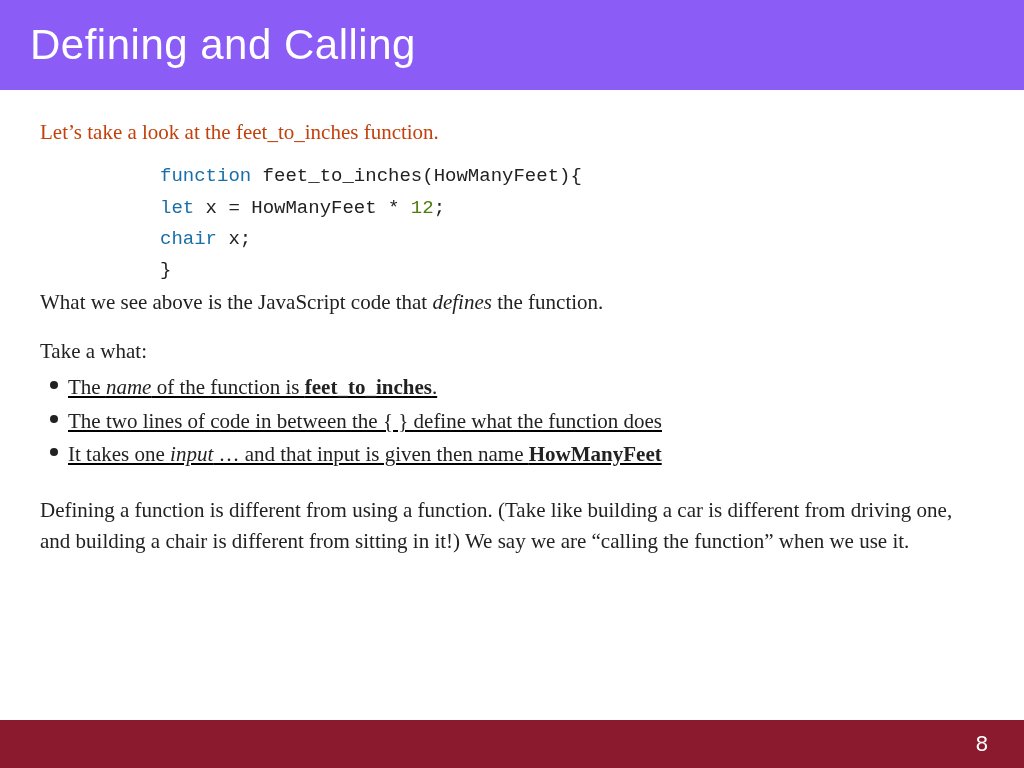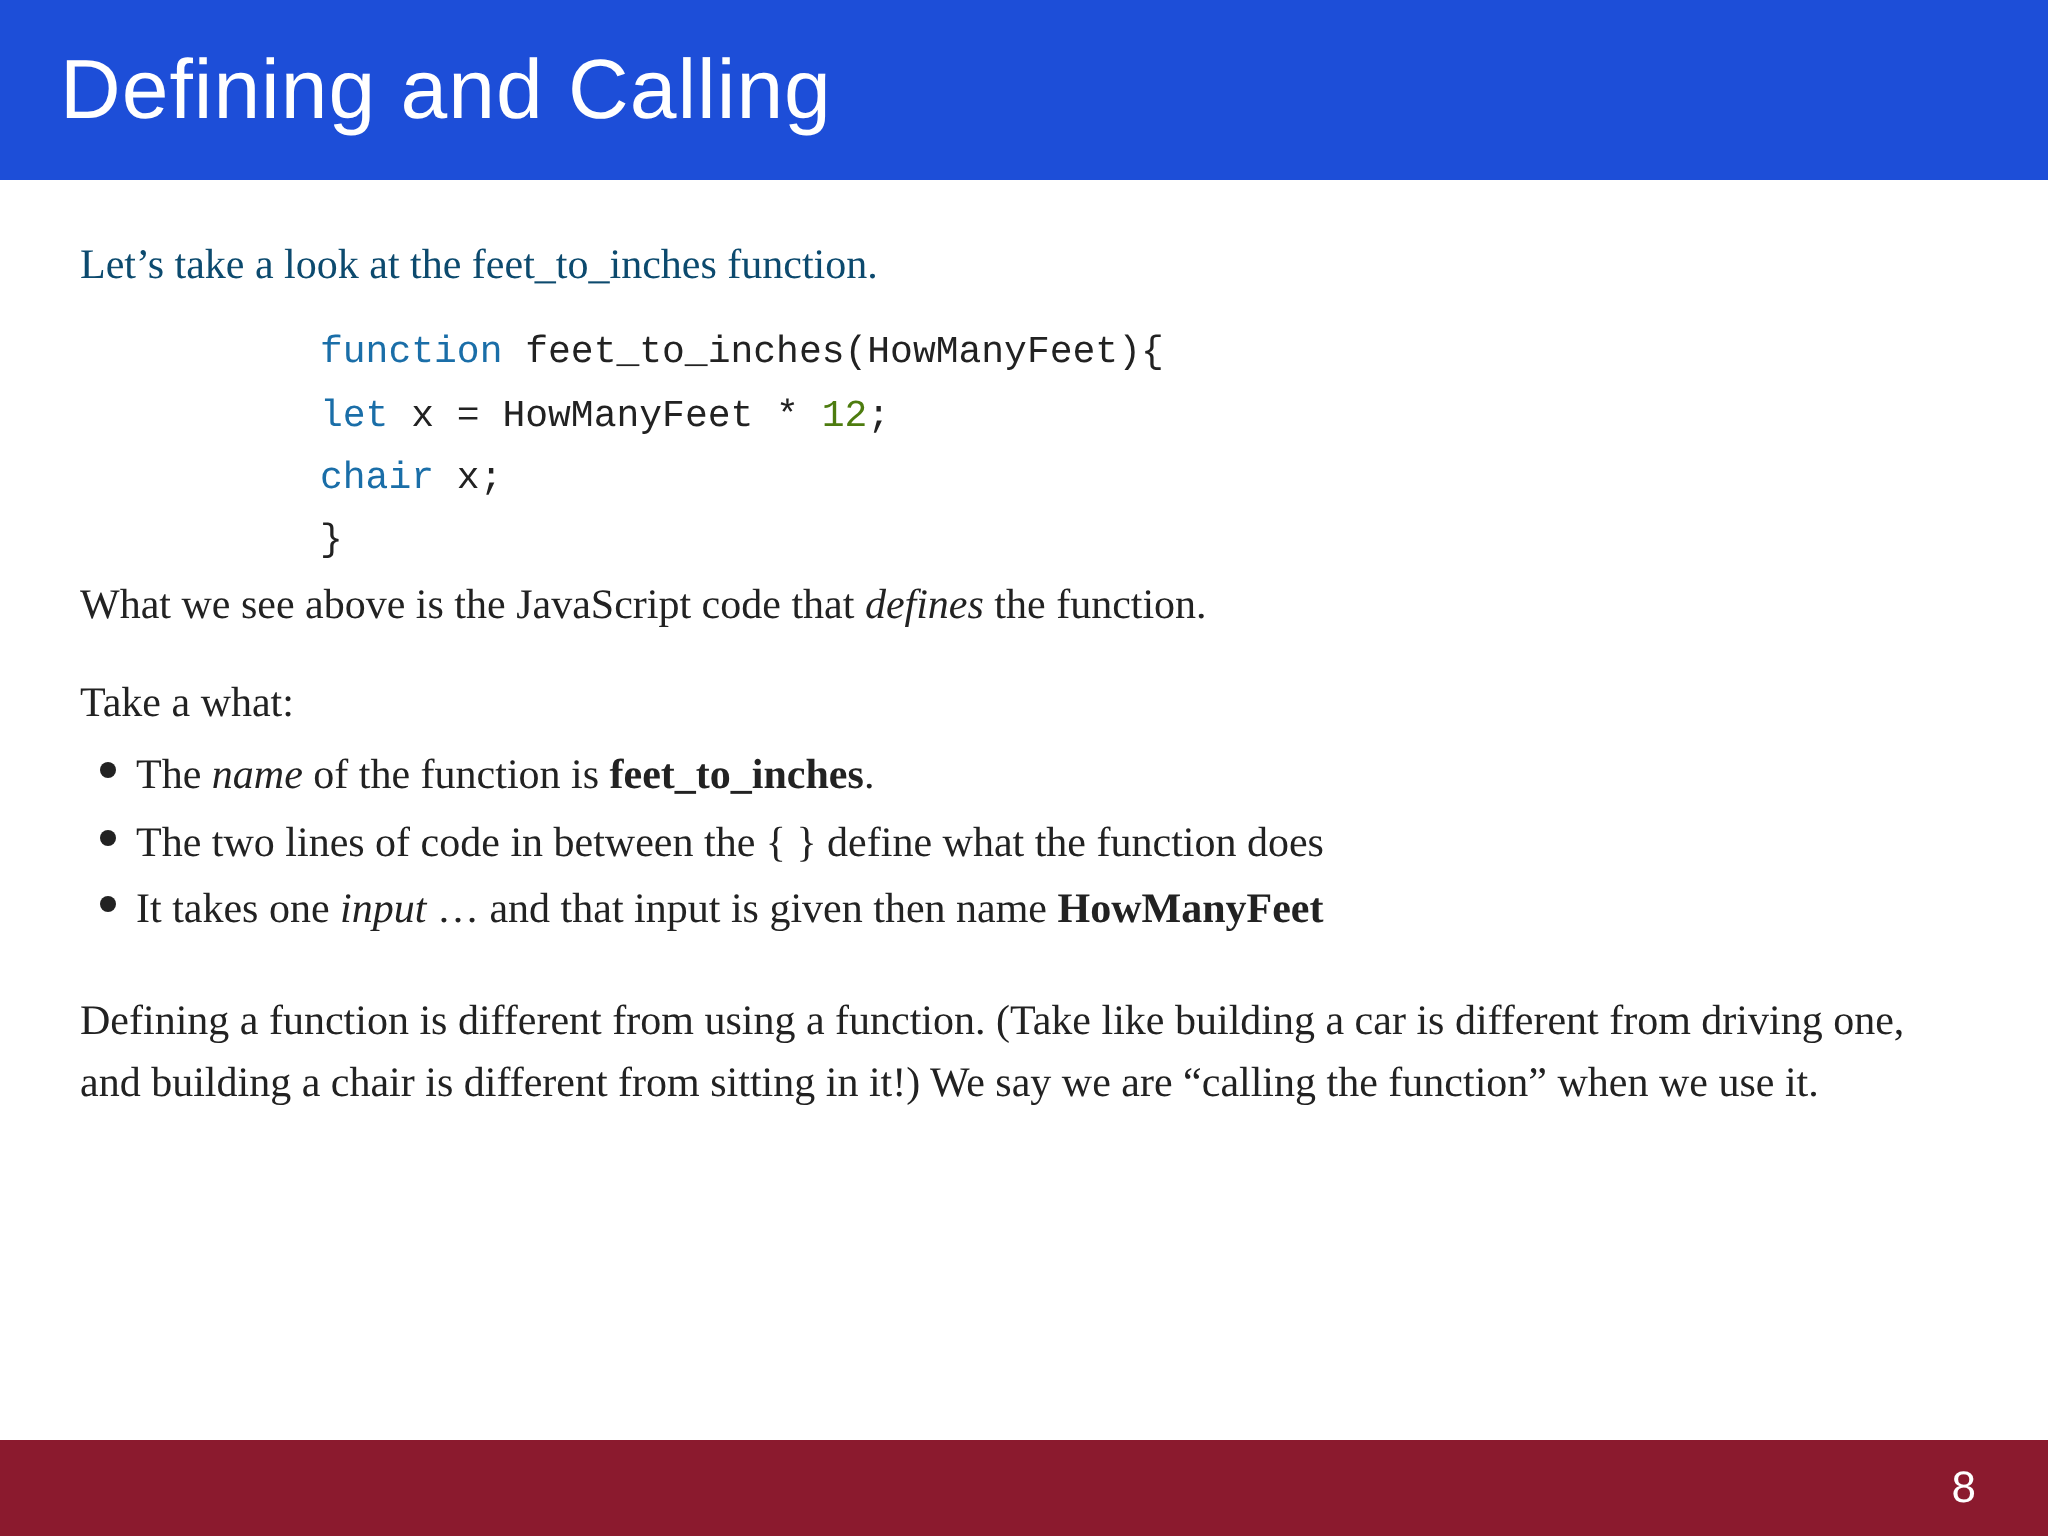--- a/index.html
+++ b/index.html
@@ -12,21 +12,21 @@
       width: 1024px;
       height: 768px;
       font-family: Georgia, 'Times New Roman', serif;
       background: #ffffff;
       display: flex;
       flex-direction: column;
       overflow: hidden;
     }
 
     .header {
-      background-color: #1d4ed8;
+      background-color: #8b5cf6;
       padding: 18px 30px;
       min-height: 90px;
       display: flex;
       align-items: center;
     }
 
     .header-title {
       color: #ffffff;
       font-size: 42px;
       font-weight: normal;
@@ -37,21 +37,21 @@
     .content {
       flex: 1;
       padding: 28px 40px 20px 40px;
       display: flex;
       flex-direction: column;
       gap: 0;
     }
 
     .intro-text {
       font-size: 21px;
-      color: #0c4a6e;
+      color: #c2410c;
       margin-bottom: 14px;
       line-height: 1.4;
     }
 
     .code-block {
       font-family: 'Courier New', Courier, monospace;
       font-size: 19px;
       margin-left: 120px;
       line-height: 1.65;
     }
@@ -85,20 +85,21 @@
       margin-bottom: 8px;
     }
 
     .bullet-list {
       list-style: none;
       margin-left: 10px;
       margin-bottom: 20px;
       display: flex;
       flex-direction: column;
       gap: 2px;
+      text-decoration: underline;
     }
 
     .bullet-list li {
       font-size: 21px;
       color: #222;
       display: flex;
       align-items: flex-start;
       gap: 10px;
       line-height: 1.5;
     }

